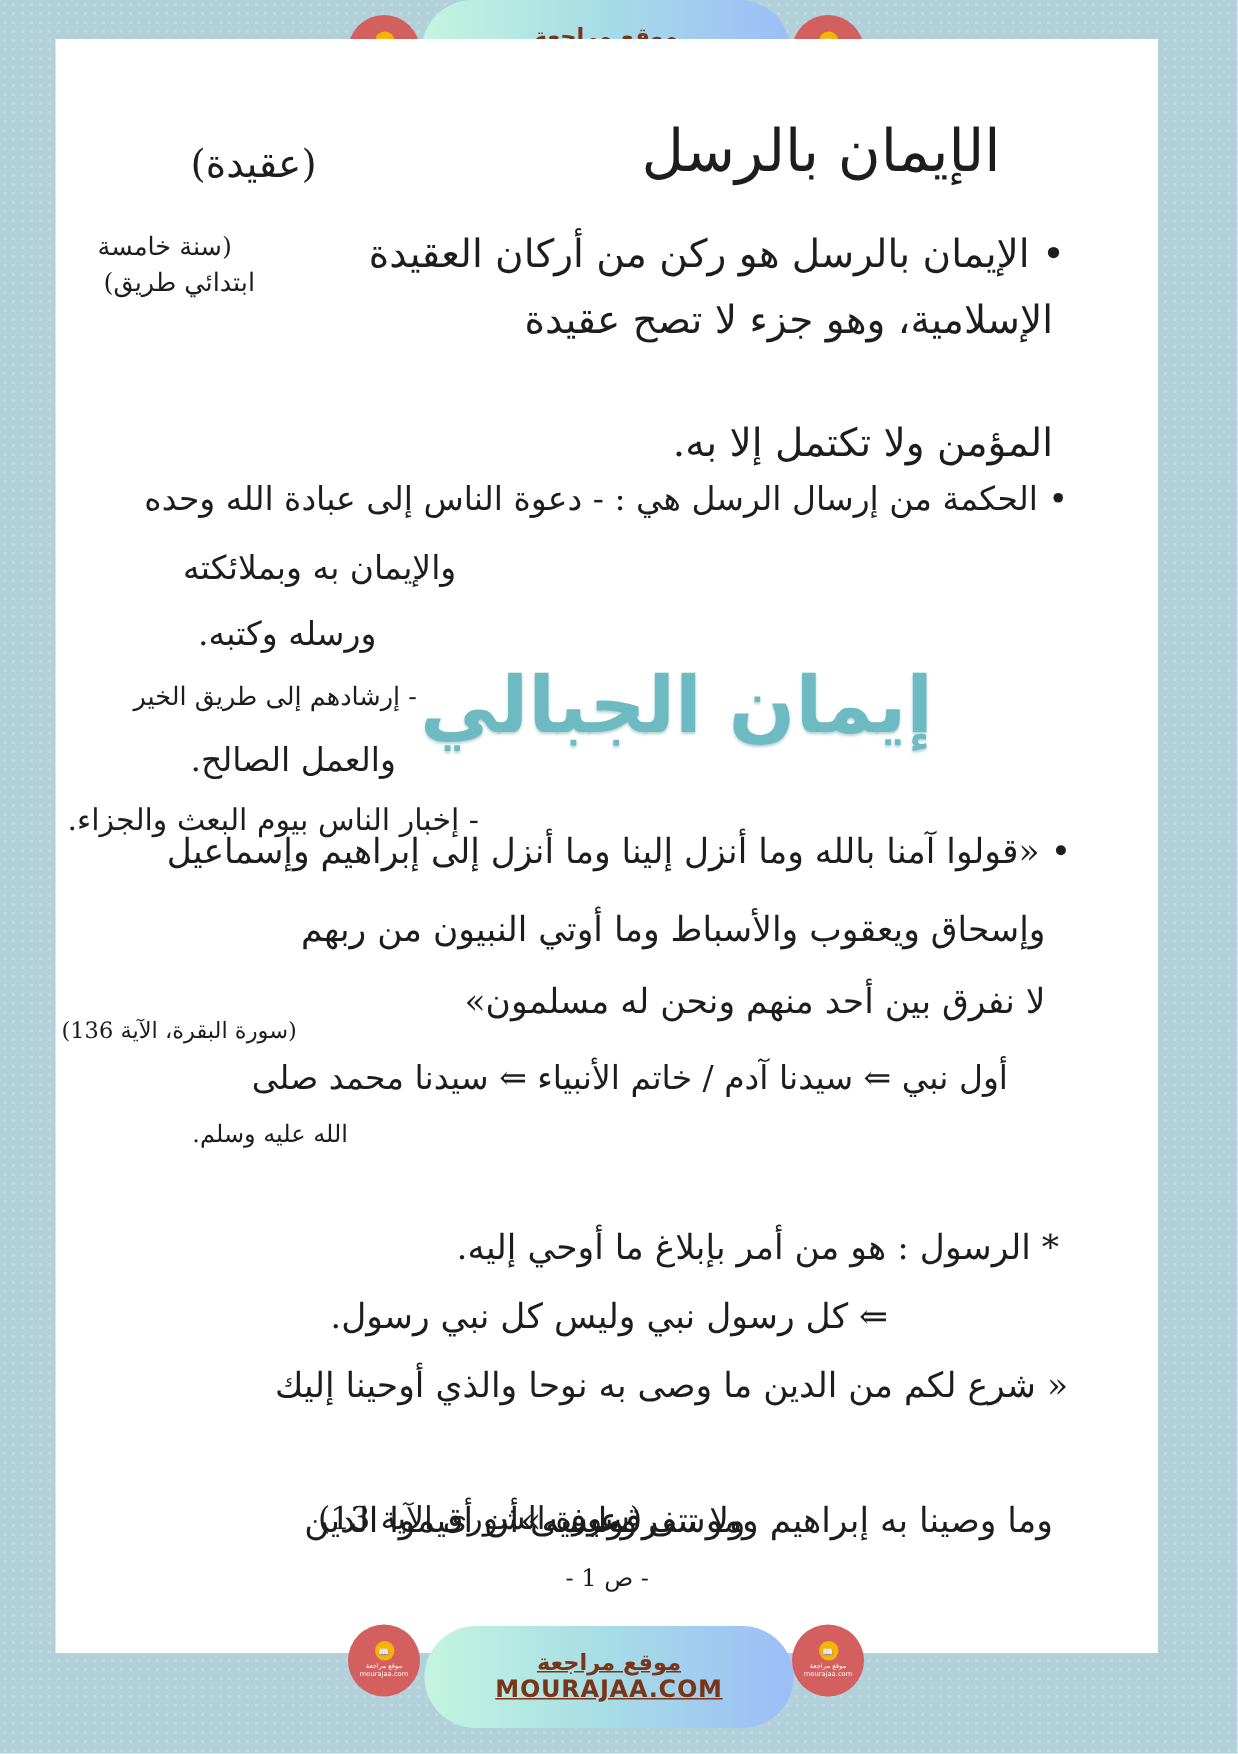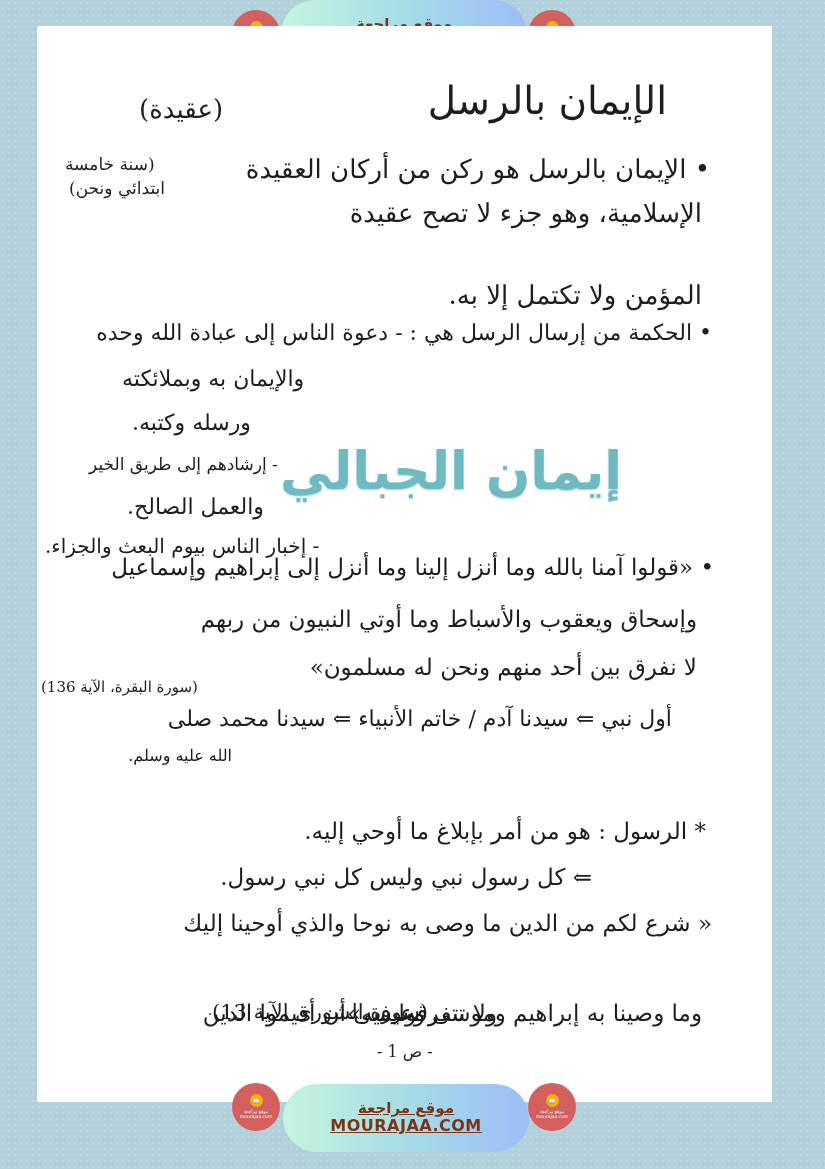--- a/index.html
+++ b/index.html
@@ -10,21 +10,21 @@
     background-size: 6px 6px;
     font-family: "DejaVu Sans", sans-serif;
   }
   .page {
     position:absolute; left:37px; top:26px; width:735px; height:1076px;
     background:#ffffff;
   }
   .hw { position:absolute; direction:rtl; color:#1d1d1d; white-space:nowrap;
         font-family: "DejaVu Serif", serif; }
   .title-main { font-size:39px; font-weight:normal; letter-spacing:3px; }
-  .title-sub { font-size:26px;margin-left:12px; }
+  .title-sub { font-size:26px; }
   .line { font-size:26px; }
   .small { font-size:16px; }
   .watermark {
     position:absolute; left:400px; top:415px; width:185px; height:80px;
     font-family:"DejaVu Sans", sans-serif; font-size:52px; font-weight:bold;
     color:#5fb3bd; direction:rtl; opacity:0.9;
     text-shadow: 0 1px 2px rgba(40,120,130,0.4);
     white-space:nowrap;
   }
   .banner {
@@ -60,21 +60,21 @@
 <div class="logo" style="left:528px;top:10px;">
   <div class="badge">📖</div>
   <div class="lt"><span>موقع مراجعة</span><br><span>mourajaa.com</span></div>
 </div>
 
 <div class="page">
   <div class="hw title-main" style="right:105px;top:52px;">الإيمان بالرسل</div>
   <div class="hw title-sub" style="left:90px;top:68px;">(عقيدة)</div>
 
   <div class="hw small" style="left:28px;top:128px;font-size:17px;text-align:center;">(سنة خامسة</div>
-  <div class="hw small" style="left:32px;top:152px;font-size:17px;">ابتدائي ونحن)</div>
+  <div class="hw small" style="left:32px;top:152px;font-size:17px;">ابتدائي طريق)</div>
 
   <div class="hw line" style="right:62px;top:128px;">• الإيمان بالرسل هو ركن من أركان العقيدة</div>
   <div class="hw line" style="right:70px;top:172px;">الإسلامية، وهو جزء لا تصح عقيدة</div>
   <div class="hw line" style="right:70px;top:216px;margin-top:38px;">المؤمن ولا تكتمل إلا به.</div>
 
   <div class="hw line" style="right:60px;top:294px;font-size:22px;">• الحكمة من إرسال الرسل هي : - دعوة الناس إلى عبادة الله وحده</div>
   <div class="hw line" style="left:85px;top:340px;font-size:22px;">والإيمان به وبملائكته</div>
   <div class="hw line" style="left:95px;top:384px;font-size:22px;">ورسله وكتبه.</div>
   <div class="hw line" style="left:52px;top:428px;font-size:17px;">- إرشادهم إلى طريق الخير</div>
   <div class="hw line" style="left:90px;top:468px;font-size:22px;">والعمل الصالح.</div>

